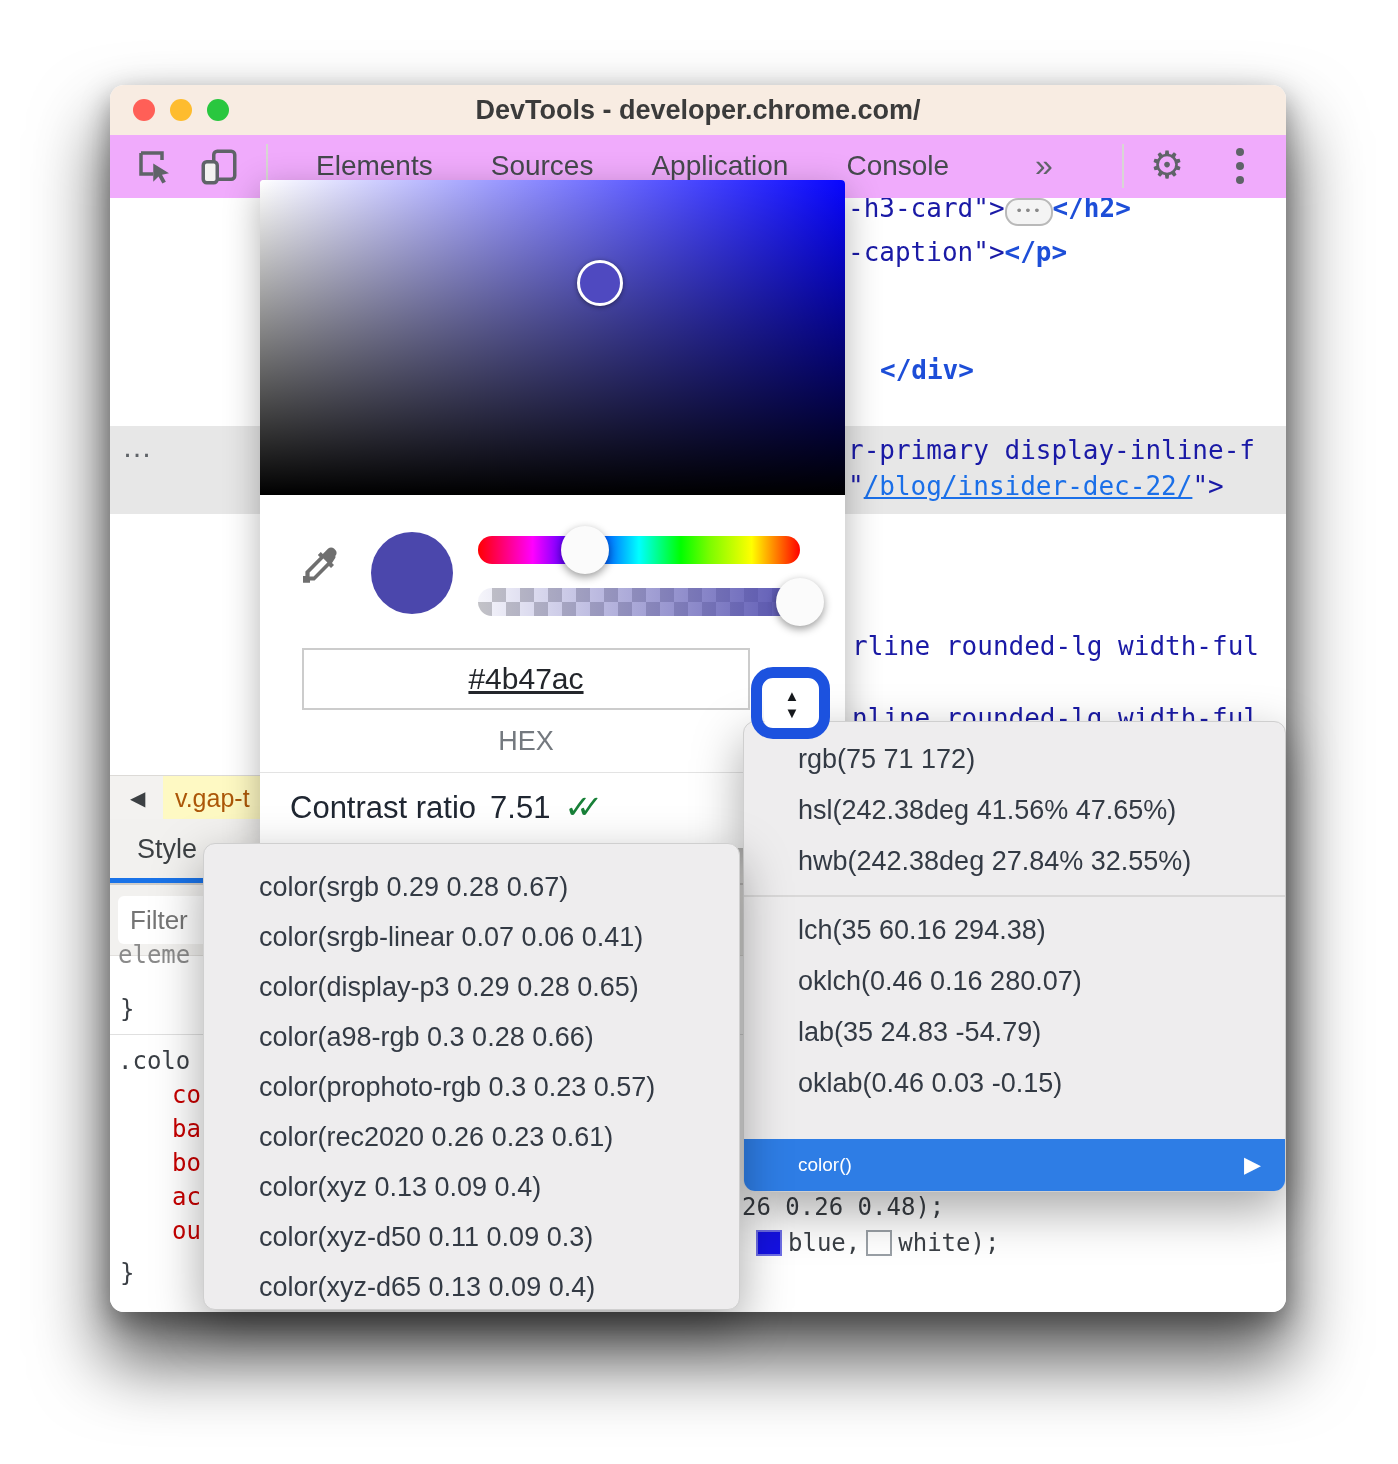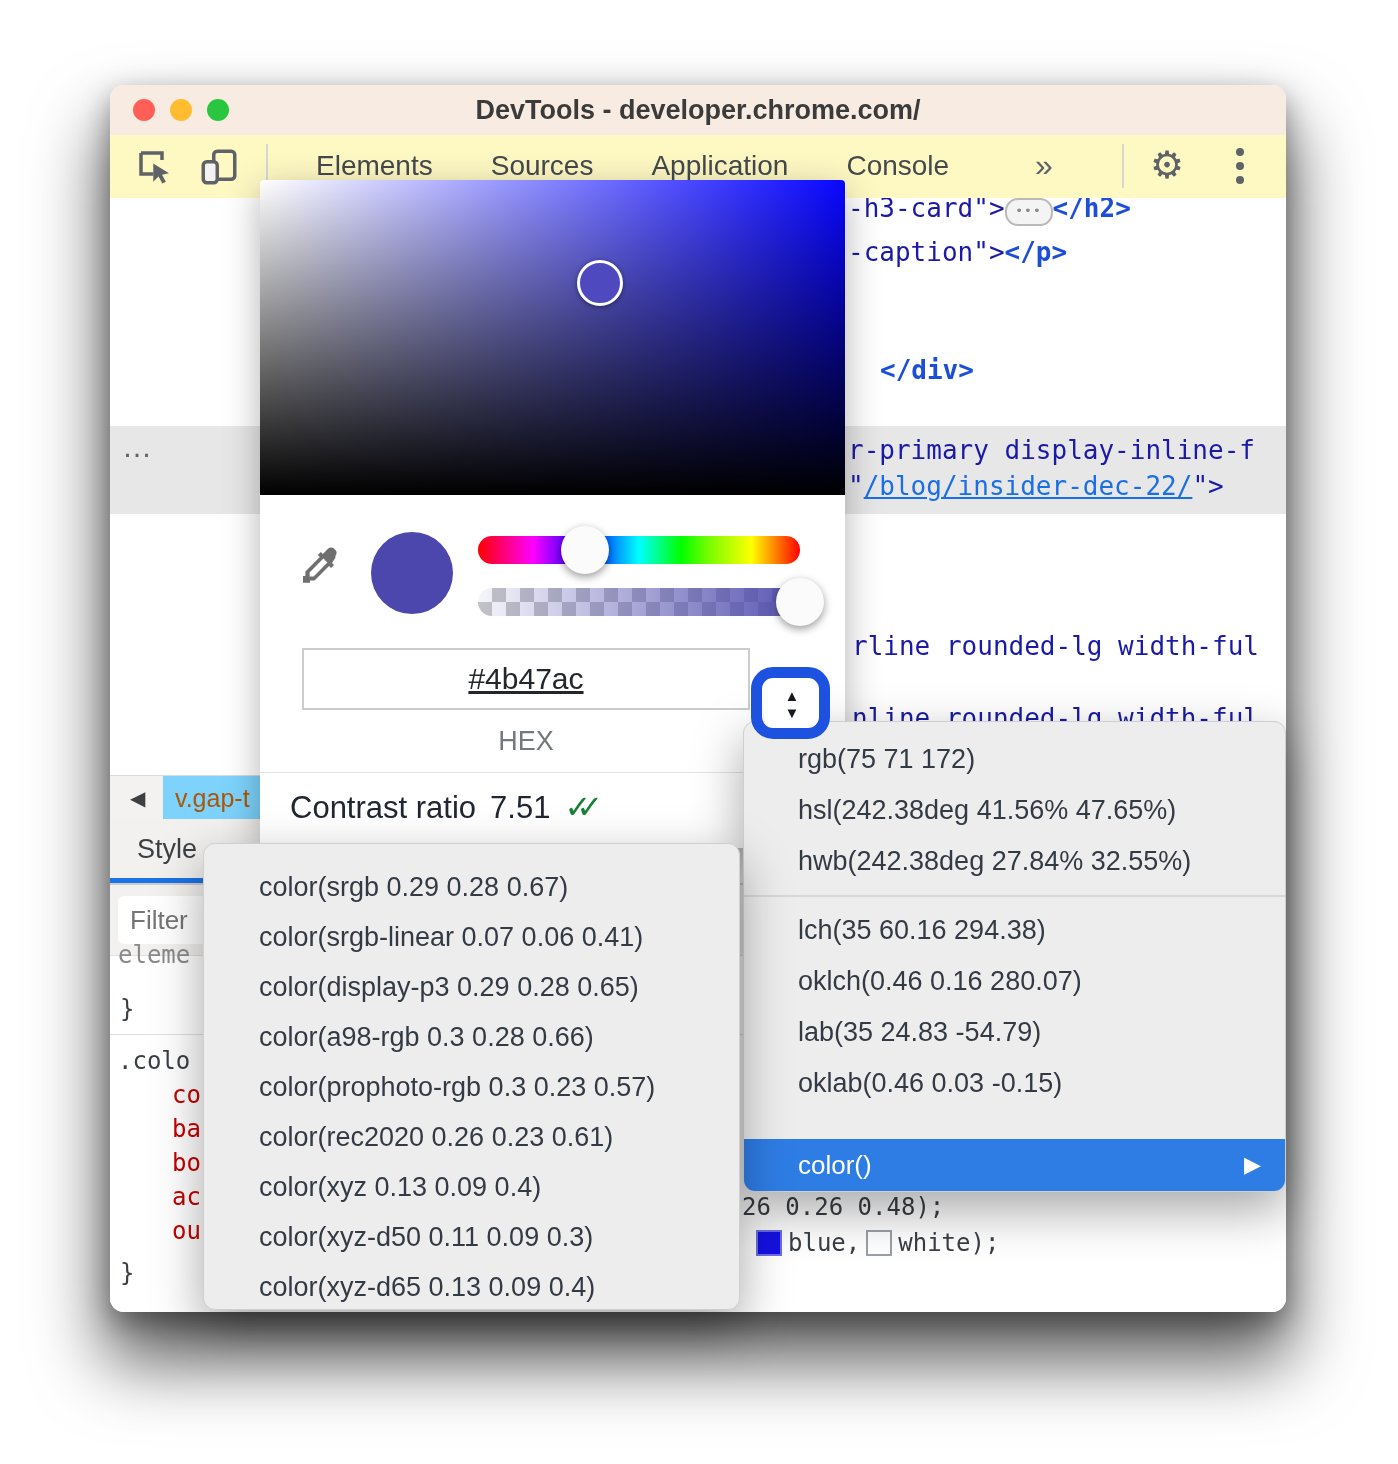--- a/index.html
+++ b/index.html
@@ -10,21 +10,21 @@
   .window{position:absolute;left:110px;top:85px;width:1176px;height:1227px;border-radius:14px;
           background:#fff;box-shadow:0 45px 70px 6px rgba(0,0,0,.62),0 10px 28px rgba(0,0,0,.35);}
   .titlebar{position:absolute;top:0;left:0;right:0;height:50px;background:#f8ece2;
             border-bottom:1px solid #e6d9cd;border-radius:14px 14px 0 0;}
   .tl{position:absolute;top:14px;width:22px;height:22px;border-radius:50%;}
   .tl.red{left:23px;background:#ff5f57;}
   .tl.yellow{left:60px;background:#febc2e;}
   .tl.green{left:97px;background:#29c73f;}
   .title{line-height:50px;text-align:center;font-size:27px;font-weight:700;color:#3b3b3b;}
 
-  .toolbar{position:absolute;top:50px;left:0;right:0;height:63px;background:#fef9c3;
+  .toolbar{position:absolute;top:50px;left:0;right:0;height:63px;background:#f0abfc;
            border-bottom:2px solid #d7d5d2;}
   .tb-icon{position:absolute;top:11px;width:42px;height:42px;}
   .tb-div{position:absolute;top:9px;width:2px;height:44px;background:#d8d6d3;}
   .tabs{position:absolute;left:206px;top:0;height:61px;display:flex;gap:58px;align-items:center;
         font-size:28px;color:#45494d;}
   .tab{cursor:default;}
   .more-tabs{position:absolute;left:925px;top:0;line-height:61px;font-size:32px;color:#5f6368;}
   .gear{position:absolute;left:1040px;top:0;line-height:61px;font-size:38px;color:#5f6368;}
   .dots{position:absolute;left:1126px;top:13px;display:flex;flex-direction:column;gap:6px;}
   .dots i{width:8px;height:8px;border-radius:50%;background:#5f6368;}
@@ -38,21 +38,21 @@
   .ptag{color:#1d4ed8;font-weight:bold;}
   .linkd{color:#1a6fe8;text-decoration:underline;}
   .dom-line{position:absolute;}
   .pill{display:inline-block;width:44px;height:24px;border:2px solid #b9b9b9;border-radius:13px;
         background:#f4f4f4;color:#8a8a8a;font-size:13px;line-height:22px;text-align:center;
         vertical-align:2px;letter-spacing:1px;}
   .sel-band{position:absolute;left:0;right:0;top:228px;height:88px;background:#e7e7e7;}
   .crumbbar{position:absolute;left:0;right:0;top:577px;height:44px;background:#f3f2f0;
             border-top:1px solid #dcdad7;border-bottom:1px solid #dcdad7;}
   .crumb-back{position:absolute;left:20px;line-height:44px;font-size:20px;color:#3c4043;}
-  .crumb-chip{position:absolute;left:53px;top:0;height:44px;width:114px;background:#7dd3fc;}
+  .crumb-chip{position:absolute;left:53px;top:0;height:44px;width:114px;background:#fef9c3;}
   .crumb-chip span{line-height:44px;padding-left:12px;font-size:25px;color:#ac5708;}
   .stylestabbar{position:absolute;left:0;right:0;top:621px;height:64px;background:#f2f1ef;
                 border-bottom:2px solid #cfcdca;}
   .style-tab{position:absolute;left:27px;line-height:60px;font-size:27px;color:#3c4043;}
   .tab-underline{position:absolute;left:0;bottom:0;width:118px;height:5px;background:#1a73e8;}
   .filter-row{position:absolute;left:0;right:0;top:687px;height:70px;background:#f2f1ef;
               border-bottom:1px solid #e2e0dd;}
   .filter-input{position:absolute;left:8px;top:11px;width:104px;height:48px;border:none;
                 border-radius:6px;background:#fff;font-size:26px;padding:0 0 0 12px;
                 font-family:"Liberation Sans",sans-serif;color:#5f6368;outline:none;}
@@ -111,21 +111,21 @@
   .menu{position:absolute;background:#eeedee;border:1px solid #cfcfcf;border-radius:12px;
         box-shadow:0 18px 50px rgba(0,0,0,.35);z-index:20;box-sizing:border-box;}
   .fmt-menu{left:743px;top:721px;width:543px;height:471px;padding-top:12px;}
   .sub-menu{left:203px;top:843px;width:537px;height:467px;padding-top:18px;}
   .menu-item{height:51px;line-height:51px;padding-left:54px;font-size:27px;color:#333a44;
              white-space:nowrap;overflow:hidden;}
   .sub-menu .menu-item{height:50px;line-height:50px;padding-left:55px;}
   .menu-sep{height:2px;background:#d9d8d8;margin:8px 0;}
   .menu-colorrow{position:absolute;left:0;right:0;bottom:0;height:52px;background:#2e7de5;
                  border-radius:0 0 11px 11px;color:#fff;}
-  .menu-colorrow .lbl{line-height:52px;padding-left:54px;font-size:26px;}
+  .menu-colorrow .lbl{line-height:52px;padding-left:54px;font-size:19px;}
   .menu-colorrow .arr{position:absolute;right:24px;top:0;line-height:52px;font-size:22px;}
 </style>
 </head>
 <body>
 
 <div class="canvas">
 
   <div class="window">
 
     <div class="titlebar">

